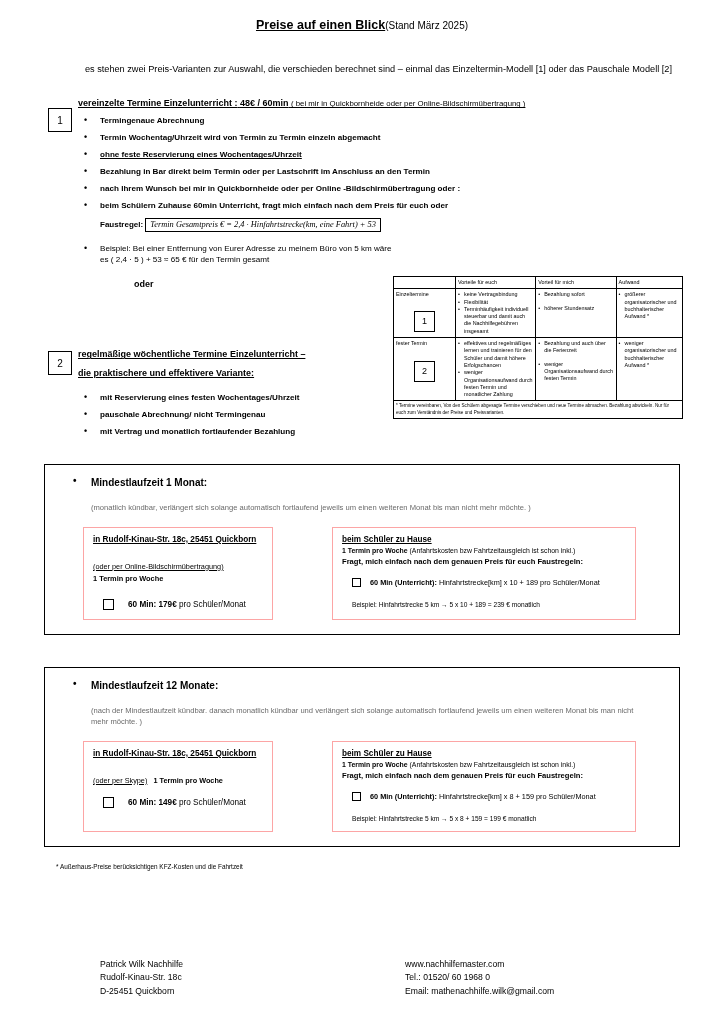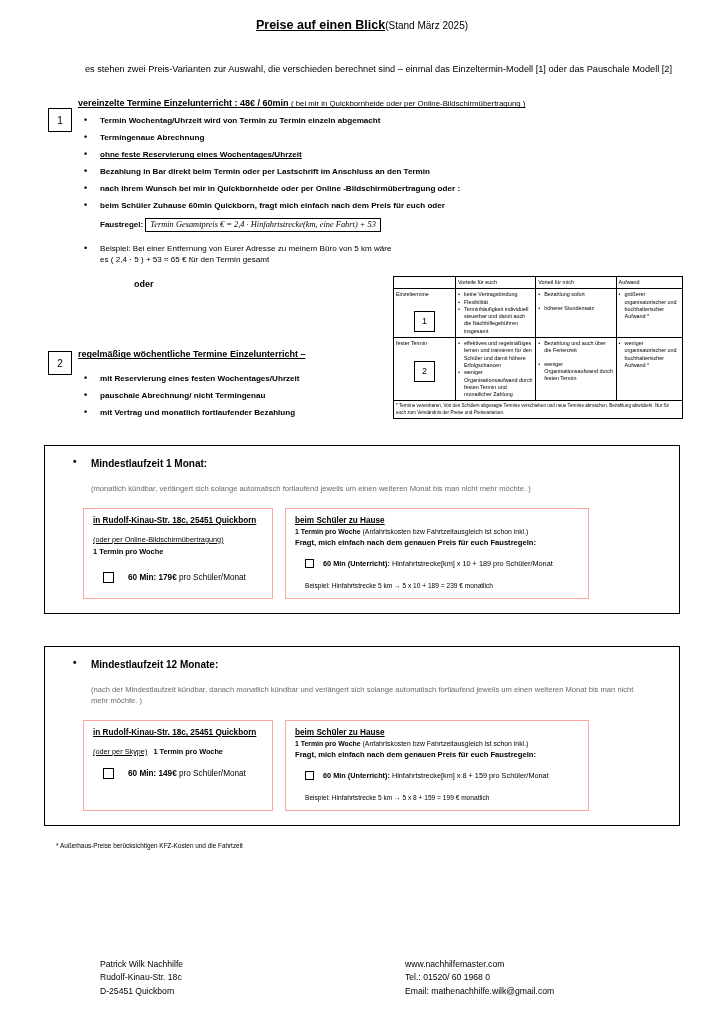--- a/index.html
+++ b/index.html
@@ -202,29 +202,29 @@
     gap: 12px;
     margin-top: 14px;
     padding-left: 24px;
   }
   .card {
     border: 1px solid #fca5a5;
     padding: 7px 9px 9px 9px;
     box-sizing: border-box;
   }
   .card-left { width: 190px; }
-  .card-right { width: 304px; }
+  .card-right { width: 304px; margin-left: 47px; }
   .card-head {
     font-size: 8.2px;
     font-weight: bold;
     text-decoration: underline;
   }
   .card-sub {
     font-size: 7.3px;
-    margin-top: 10px;
+    margin-top: 18px;
   }
   .card-sub u { text-decoration: underline; }
   .card-line-bold {
     font-size: 7.4px;
     font-weight: bold;
     margin-top: 3px;
   }
   .check-row {
     display: flex;
     align-items: center;
@@ -293,26 +293,26 @@
 
   <div class="section">
     <div class="numbox" style="top:10px;">1</div>
     <div class="sec-head">
       <span>vereinzelte Termine Einzelunterricht :</span>
       <span class="price">48€ / 60min</span>
       <span class="note">( bei mir in Quickbornheide oder per Online-Bildschirmübertragung )</span>
     </div>
 
     <ul class="bullets">
+      <li>Termingenaue Abrechnung</li>
       <li>Termin Wochentag/Uhrzeit wird von Termin zu Termin einzeln abgemacht</li>
-      <li>Termingenaue Abrechnung</li>
       <li><u>ohne feste Reservierung eines Wochentages/Uhrzeit</u></li>
       <li>Bezahlung in Bar direkt beim Termin oder per Lastschrift im Anschluss an den Termin</li>
       <li>nach Ihrem Wunsch bei mir in Quickbornheide oder per Online -Bildschirmübertragung oder :</li>
-      <li>beim Schüler Zuhause 60min Quickborn, fragt mich einfach nach dem Preis für euch oder</li>
+      <li>beim Schülern Zuhause 60min Unterricht, fragt mich einfach nach dem Preis für euch oder</li>
     </ul>
 
     <div class="faustregel">
       <span>Faustregel:</span>
       <span class="formula-box">Termin Gesamtpreis € = 2,4 · Hinfahrtstrecke(km, eine Fahrt) + 53</span>
     </div>
 
     <ul class="bullets" style="margin-top:12px;">
       <li class="beispiel-li">Beispiel: Bei einer Entfernung von Eurer Adresse zu meinem Büro von 5 km wäre es  ( 2,4 · 5 )  + 53  ≈  65 €  für den Termin gesamt</li>
     </ul>
@@ -382,20 +382,21 @@
     <tr>
       <td class="cmp-foot" colspan="4">* Termine vereinbaren, Von den Schülern abgesagte Termine verschieben und neue Termine abmachen. Bezahlung abwickeln. Nur für euch zum Verständnis der Preise und Preisvarianten.</td>
     </tr>
   </tbody>
     </table>
 
   <div class="section" style="margin-top:56px;">
     <div class="numbox" style="top:6px;">2</div>
     <div class="sec2-head">
       <div>regelmäßige  wöchentliche  Termine  Einzelunterricht –</div>
+      <div>die praktischere und effektivere Variante:</div>
     </div>
     <ul class="bullets" style="margin-top:10px;">
       <li>mit Reservierung eines festen Wochentages/Uhrzeit</li>
       <li>pauschale Abrechnung/ nicht Termingenau</li>
       <li>mit Vertrag und monatlich fortlaufender Bezahlung</li>
     </ul>
   </div>
 
   <div class="lz-block" style="margin-top:26px;">
     <div class="lz-title">Mindestlaufzeit 1 Monat:</div>

